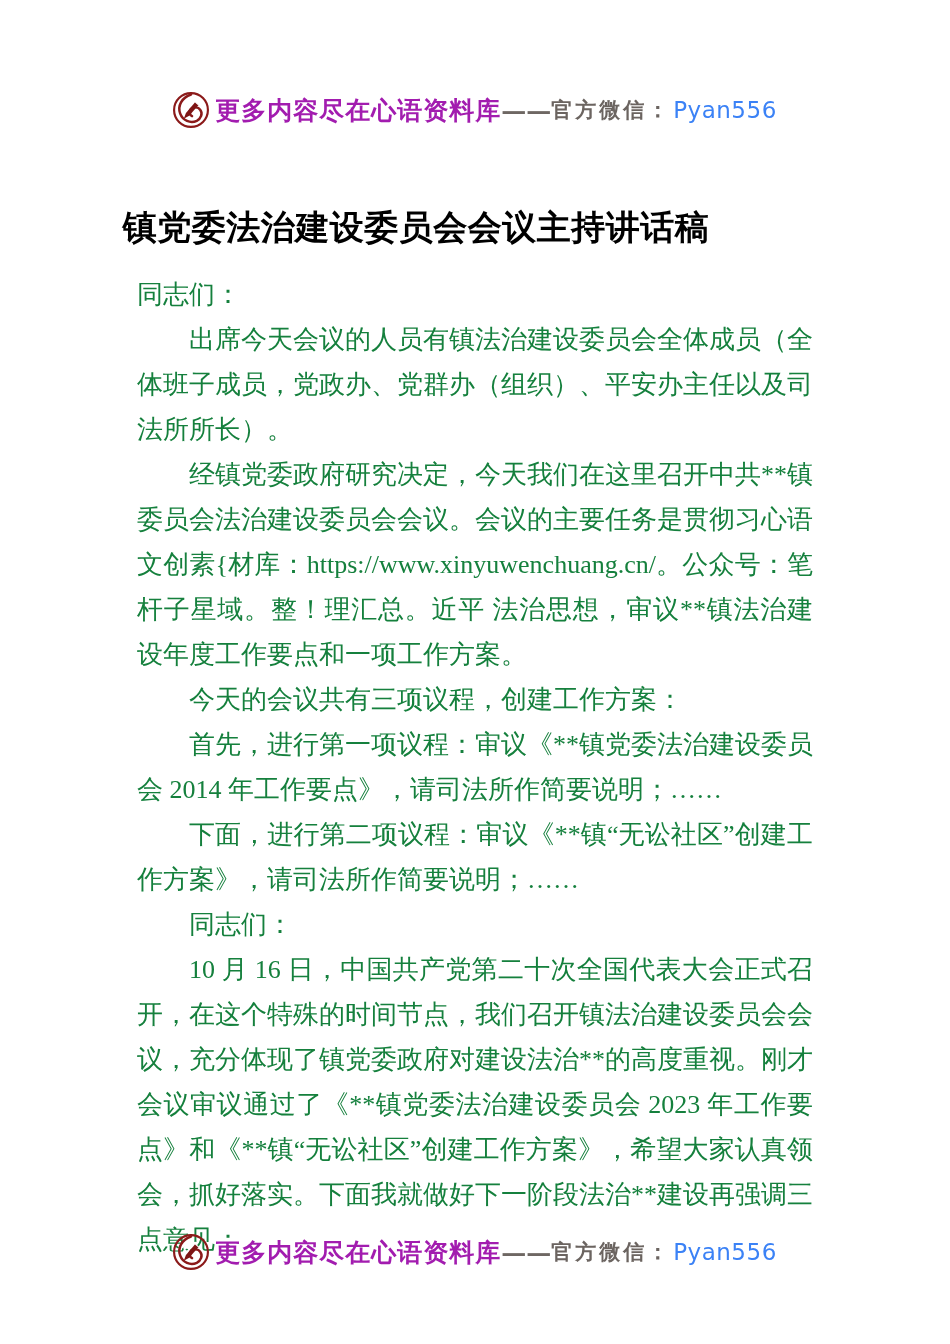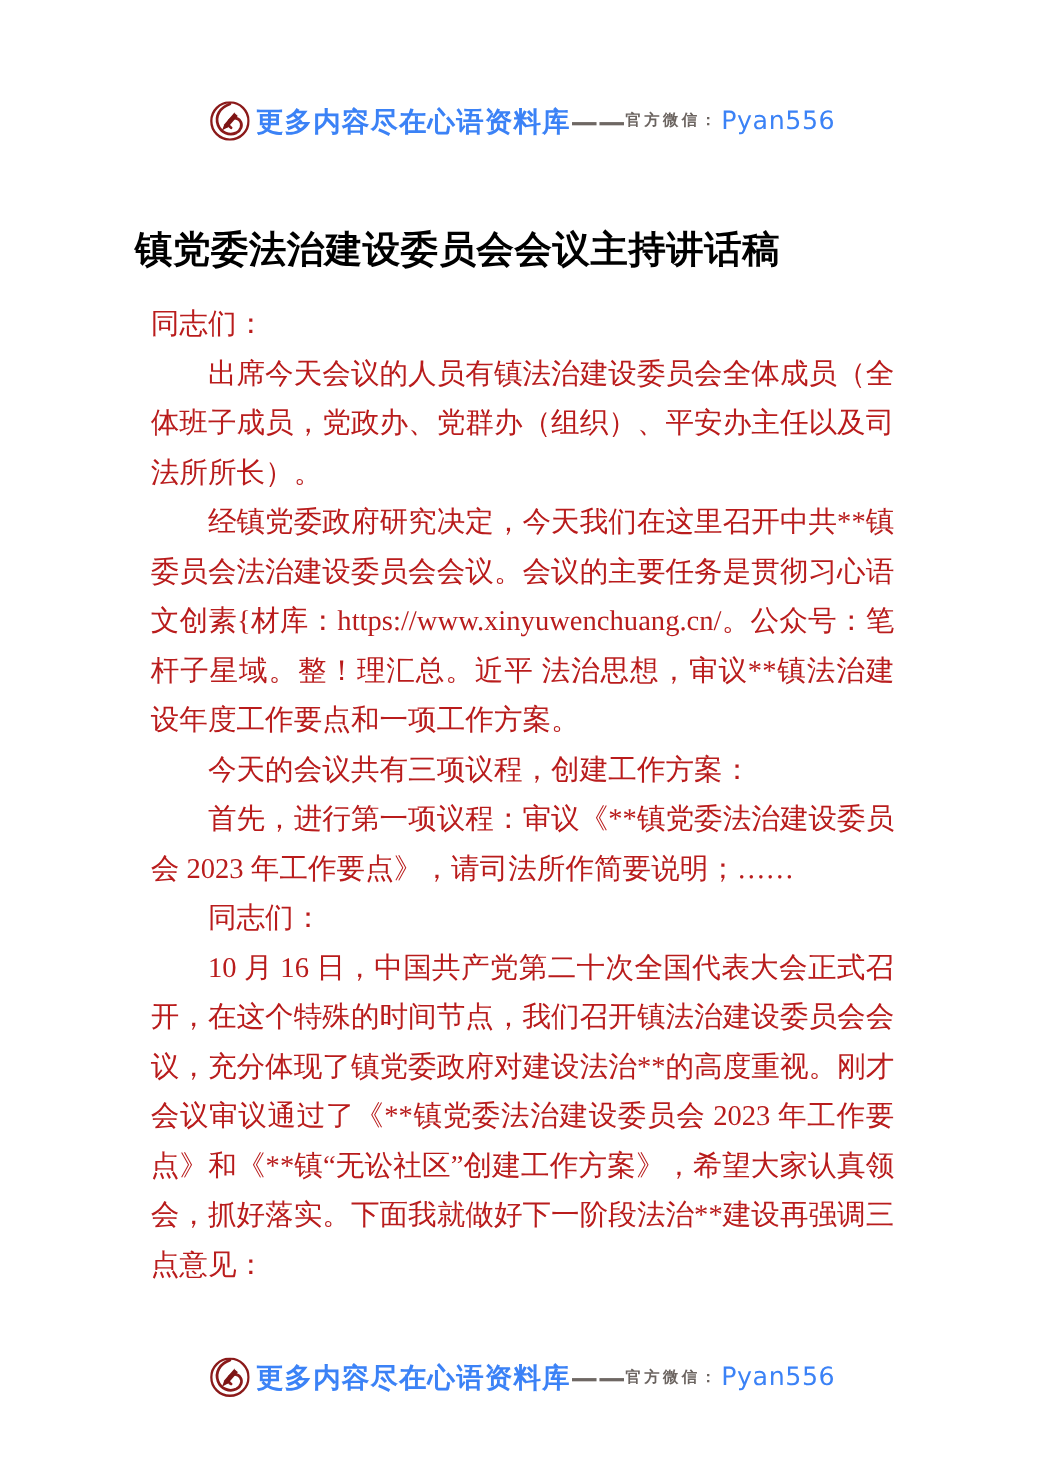--- a/index.html
+++ b/index.html
@@ -43,33 +43,33 @@
     margin-right: 6px;
     flex: 0 0 auto;
     display: block;
   }
 
   .banner-main {
     font-family: "DejaVu Serif", serif;
     font-weight: bold;
     font-size: 25px;
     letter-spacing: 1px;
-    color: #3b82f6;
+    color: #a21caf;
   }
   .banner-dash {
     font-family: "DejaVu Serif", serif;
     font-weight: bold;
     font-size: 25px;
     color: #6e6763;
     letter-spacing: 0px;
   }
   .banner-sub {
     font-family: "DejaVu Serif", serif;
     font-weight: bold;
-    font-size: 14px;
+    font-size: 21px;
     color: #6b6460;
     letter-spacing: 3px;
   }
   .banner-handle {
     font-family: "DejaVu Sans", sans-serif;
     font-size: 23px;
     color: #3b82f6;
     letter-spacing: 0.5px;
     margin-left: 2px;
   }
@@ -91,21 +91,21 @@
 
   
   .doc-body {
     position: absolute;
     top: 272px;
     left: 137px;
     width: 676px;
     font-family: "Liberation Serif", "DejaVu Serif", serif;
     font-size: 26px;
     line-height: 45px;
-    color: #b91c1c;
+    color: #15803d;
     text-align: justify;
     text-justify: inter-character;
   }
   .doc-body p {
     margin: 0;
     padding: 0;
     text-align: justify;
     text-justify: inter-character;
   }
   .p-indent { text-indent: 2em; }
@@ -130,21 +130,22 @@
     <span class="banner-handle">Pyan556</span>
   </div>
 
   <h1 class="doc-title">镇党委法治建设委员会会议主持讲话稿</h1>
 
   <div class="doc-body">
       <p class="p-flush">同志们：</p>
       <p class="p-indent">出席今天会议的人员有镇法治建设委员会全体成员（全体班子成员，党政办、党群办（组织）、平安办主任以及司法所所长）。</p>
       <p class="p-indent">经镇党委政府研究决定，今天我们在这里召开中共**镇委员会法治建设委员会会议。会议的主要任务是贯彻习心语文创素{材库：https://www.xinyuwenchuang.cn/。公众号：笔杆子星域。整！理汇总。近平 法治思想，审议**镇法治建设年度工作要点和一项工作方案。</p>
       <p class="p-indent">今天的会议共有三项议程，创建工作方案：</p>
-      <p class="p-indent">首先，进行第一项议程：审议《**镇党委法治建设委员会 2023 年工作要点》，请司法所作简要说明；……</p>
+      <p class="p-indent">首先，进行第一项议程：审议《**镇党委法治建设委员会 2014 年工作要点》，请司法所作简要说明；……</p>
+      <p class="p-indent">下面，进行第二项议程：审议《**镇“无讼社区”创建工作方案》，请司法所作简要说明；……</p>
       <p class="p-indent">同志们：</p>
       <p class="p-indent">10 月 16 日，中国共产党第二十次全国代表大会正式召开，在这个特殊的时间节点，我们召开镇法治建设委员会会议，充分体现了镇党委政府对建设法治**的高度重视。刚才会议审议通过了《**镇党委法治建设委员会 2023 年工作要点》和《**镇“无讼社区”创建工作方案》，希望大家认真领会，抓好落实。下面我就做好下一阶段法治**建设再强调三点意见：</p>
     </div>
 
   <div class="banner banner-footer">
     <svg class="banner-logo" viewBox="0 0 100 100" aria-hidden="true">
       <circle cx="50" cy="50" r="47" fill="none" stroke="#8b1a1a" stroke-width="6"></circle>
       <path d="M50 7 C24 16 12 38 20 60 C27 79 48 88 66 80 C78 74 83 60 76 50 C70 41 56 40 49 48 C44 55 46 64 53 67" fill="none" stroke="#8b1a1a" stroke-width="7" stroke-linecap="round"></path>
       <path d="M62 28 L36 58 L30 74 L45 66 L71 36 Z" fill="#7d1414"></path>
       <path d="M62 28 L71 36" stroke="#ffffff" stroke-width="3"></path>

